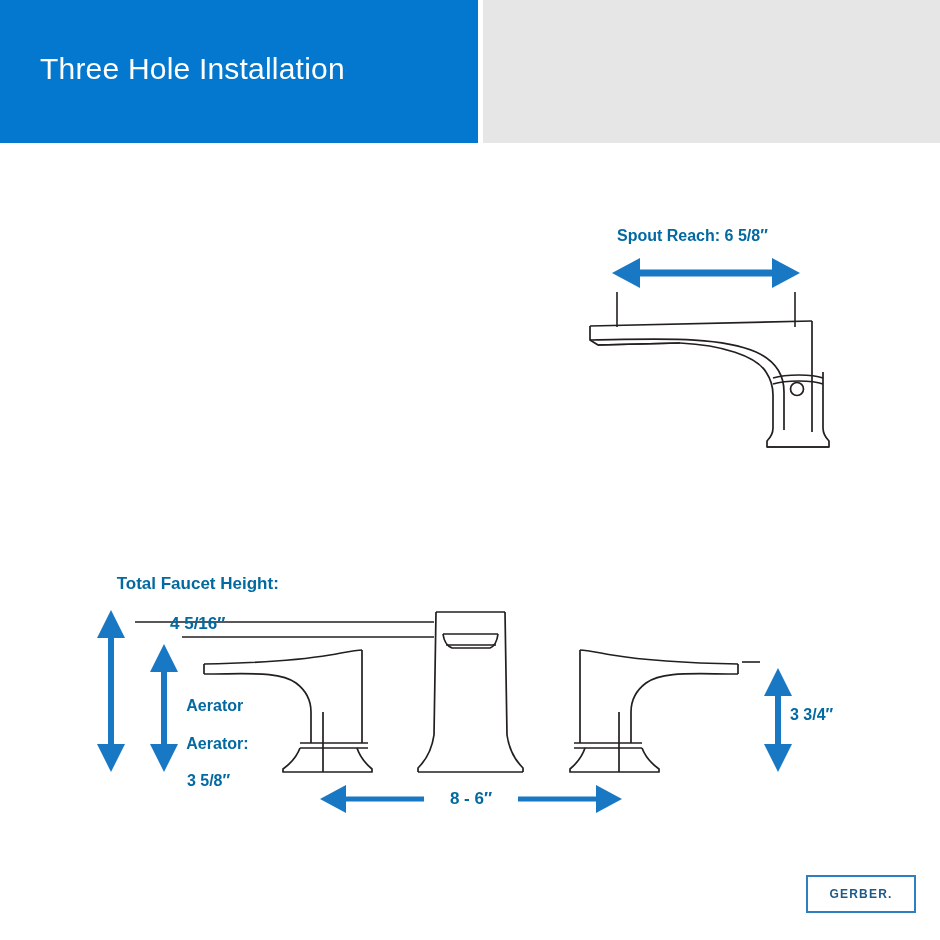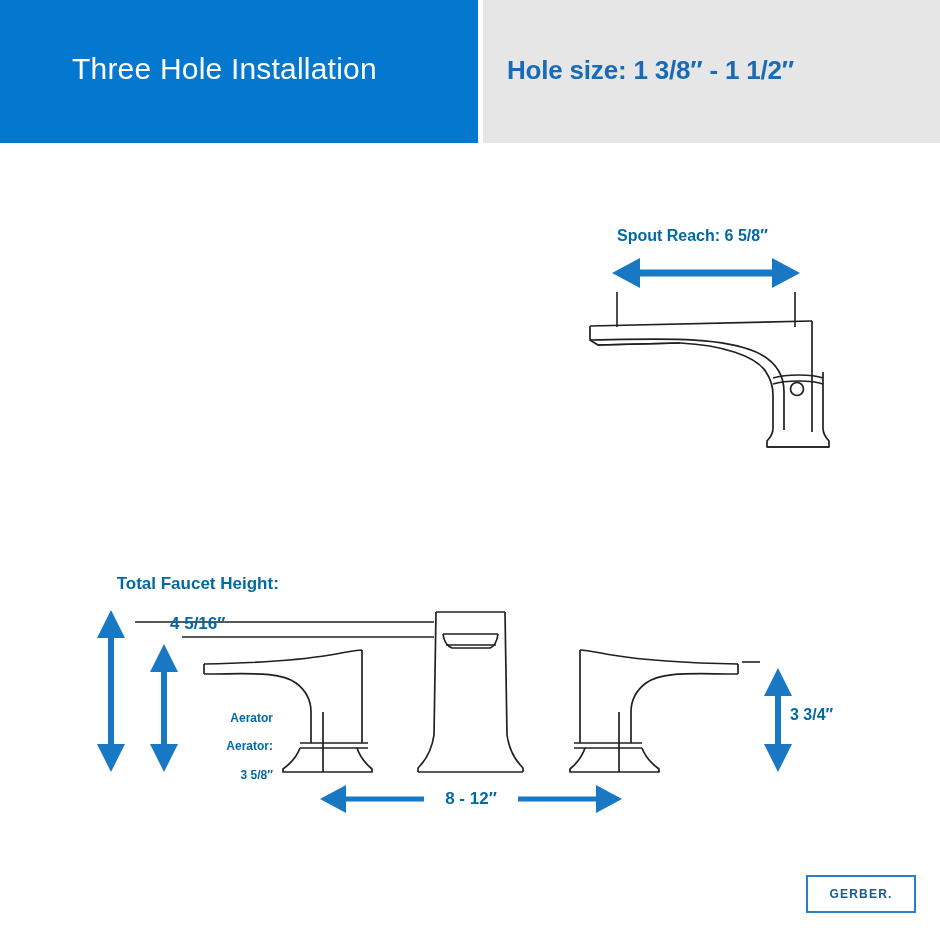--- a/index.html
+++ b/index.html
@@ -41,21 +41,20 @@
   }
   .header-blue-text {
     position: absolute;
     left: 40px;
     top: 52px;
     font-size: 30px;
     font-weight: 300;
     color: #ffffff;
     letter-spacing: 0.2px;
     white-space: nowrap;
-    margin-left: 32px;
   }
   .header-gray-text {
     position: absolute;
     left: 507px;
     top: 55px;
     font-size: 26px;
     font-weight: bold;
     color: #1a6bb5;
     letter-spacing: -0.2px;
     white-space: nowrap;
@@ -100,21 +99,20 @@
     letter-spacing: 1.2px;
   }
 </style>
 </head>
 <body>
 
 <div class="header-band">
   <div class="header-blue"></div>
   <div class="header-gray"></div>
   <div class="header-blue-text">Three Hole Installation</div>
-  <div class="header-gray-text">Hole size: 1 3/8″ - 1 1/2″</div>
 </div>
 
 <svg class="art" viewBox="0 0 940 940">
 
   <g>
 
     <line x1="617" y1="292" x2="617" y2="327" stroke="#231f20" stroke-width="1.6"></line>
     <line x1="795" y1="292" x2="795" y2="327" stroke="#231f20" stroke-width="1.6"></line>
 
     <g>
@@ -231,25 +229,25 @@
   </g>
 </svg>
 
 <div class="dim-label" style="left:617px; top:227px; font-size:16px;">Spout Reach: 6 5/8″</div>
 
 <div class="dim-label" style="left:91px; top:554px; font-size:17px; text-align:center; width:204px;">
   <span>Total Faucet Height:</span><br>
   <span>4 5/16″</span>
 </div>
 
-<div class="dim-label" style="left:178px; top:697px; font-size:12px; text-align:right; width:95px;">
+<div class="dim-label" style="left:178px; top:678px; font-size:16px; text-align:left; width:95px;">
   <span>Aerator</span><br>
   <span>Aerator:</span><br>
   <span>3 5/8″</span>
 </div>
 
 <div class="dim-label" style="left:790px; top:706px; font-size:16px;">3 3/4″</div>
 
-<div class="dim-label" style="left:424px; top:789px; font-size:17px; text-align:center; width:94px;">8 - 12″</div>
+<div class="dim-label" style="left:424px; top:789px; font-size:17px; text-align:center; width:94px;">8 - 6″</div>
 
 <div class="logo-box">
   <span class="logo-text">GERBER.</span>
 </div>
 
 </body></html>

